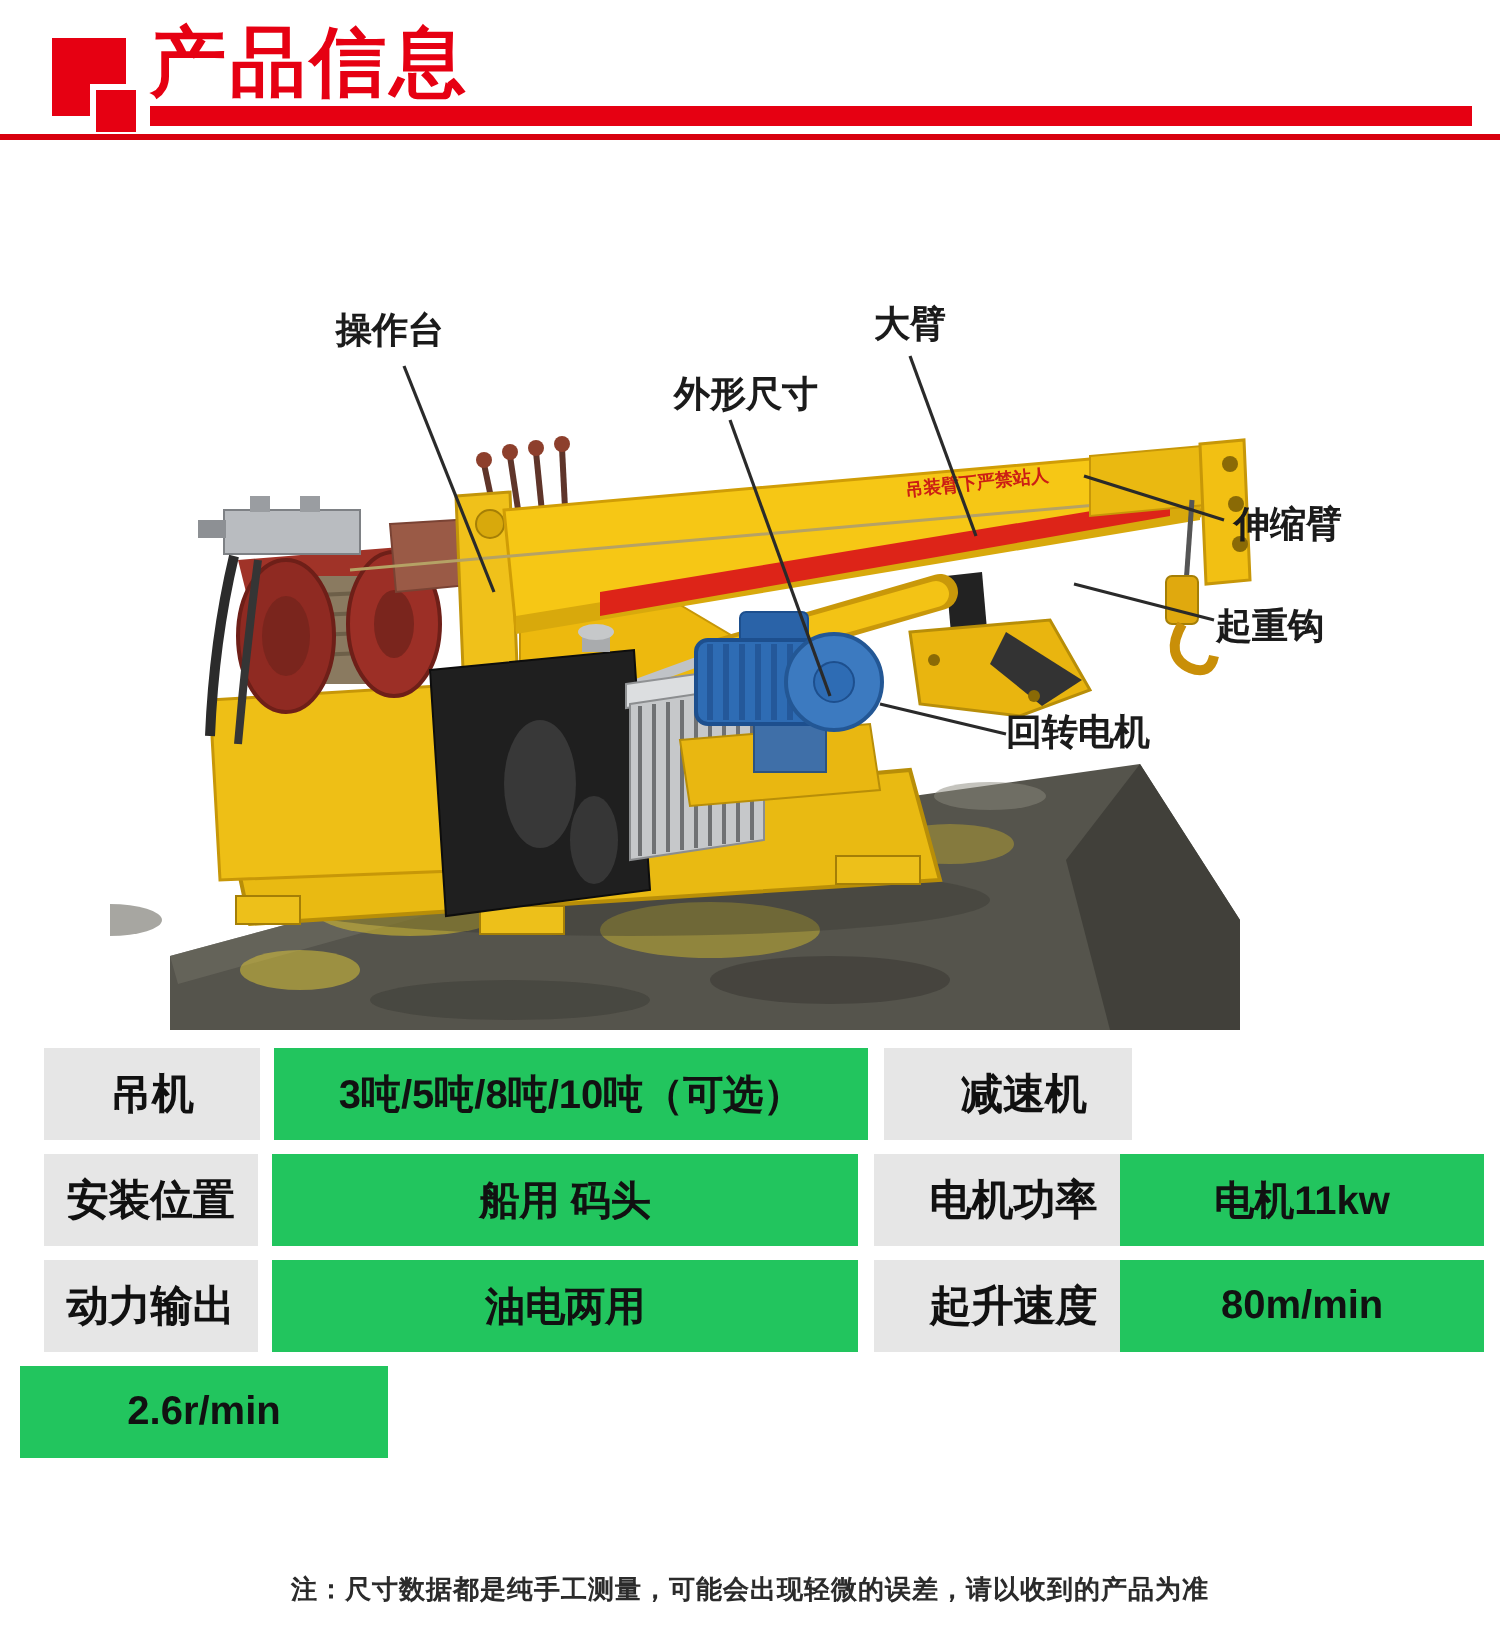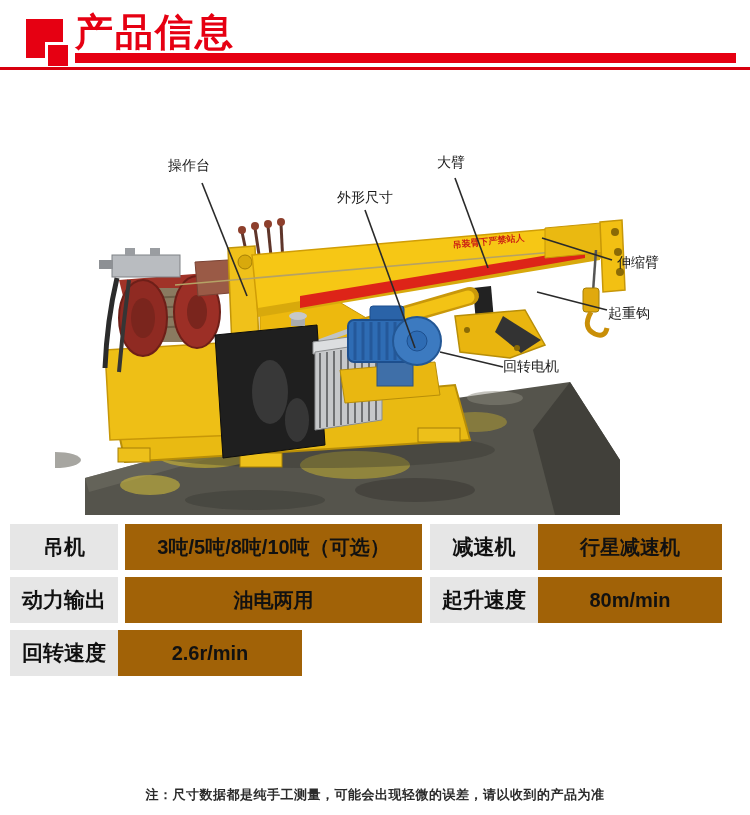--- a/index.html
+++ b/index.html
@@ -13,36 +13,36 @@
   .hdr{position:absolute;left:0;top:0;width:682px;height:72px;}
   .sq-big{position:absolute;left:26px;top:19px;width:37px;height:39px;background:#e60012;}
   .sq-small{position:absolute;left:45px;top:42px;width:20px;height:21px;background:#e60012;border:3px solid #ffffff;}
   .hdr-title{position:absolute;left:75px;top:10px;font-size:38px;font-weight:bold;color:#e60012;letter-spacing:2px;line-height:44px;}
   .hdr-sub{position:absolute;right:18px;top:26px;font-size:17px;font-weight:bold;color:#55585c;letter-spacing:1.5px;}
   .hdr-bar1{position:absolute;left:75px;top:53px;width:661px;height:10px;background:#e60012;}
   .hdr-bar2{position:absolute;left:0;top:67px;width:750px;height:3px;background:#d8000e;}
   
   .diagram{position:absolute;left:0;top:115px;width:750px;height:405px;}
   .diagram svg{position:absolute;left:55px;top:5px;}
-  .part-label{position:absolute;font-size:14px;font-weight:400;color:#1b1b1b;white-space:nowrap;line-height:20px;}
+  .part-label{position:absolute;font-size:18px;font-weight:700;color:#1b1b1b;white-space:nowrap;line-height:20px;}
   .lbl-console{left:168px;top:40px;}
   .lbl-cylinder{left:337px;top:72px;}
   .lbl-boom{left:437px;top:37px;}
   .lbl-telescopic{left:617px;top:137px;}
   .lbl-hook{left:608px;top:188px;}
   .lbl-rotary{left:503px;top:241px;}
   
   .spec{position:absolute;left:10px;top:524px;width:732px;}
   .spec-row{display:flex;height:46px;margin-bottom:7px;}
   .cell{display:flex;align-items:center;justify-content:center;white-space:nowrap;color:#111;}
   .c-label{background:#e6e6e6;font-size:21px;font-weight:bold;}
-  .c-value{background:#a16207;font-size:20px;font-weight:bold;}
-  .c1{width:108px;margin-right:7px;}
+  .c-value{background:#22c55e;font-size:20px;font-weight:bold;}
+  .c1{width:108px;margin-right:7px;margin-left:12px;}
   .c2{width:297px;margin-right:8px;}
-  .c3{width:108px;}
+  .c3{width:108px;padding-left:16px;}
   .c4{width:184px;}
   
   .footnote{position:absolute;left:0;top:786px;width:750px;text-align:center;
     font-size:13px;font-weight:bold;color:#2b2b2b;letter-spacing:0.5px;}
 </style>
 </head>
 <body>
 
 <div class="hdr">
   <div class="sq-big"></div>
@@ -211,27 +211,31 @@
   <div class="part-label lbl-telescopic">伸缩臂</div>
   <div class="part-label lbl-hook">起重钩</div>
   <div class="part-label lbl-rotary">回转电机</div>
 </div>
 
 <div class="spec">
   <div class="spec-row">
     <div class="cell c-label c1">吊机</div>
     <div class="cell c-value c2">3吨/5吨/8吨/10吨（可选）</div>
     <div class="cell c-label c3">减速机</div>
-    <div class="cell c-value c4">行星减速机</div>
+  </div>
+  <div class="spec-row">
+    <div class="cell c-label c1">安装位置</div>
+    <div class="cell c-value c2">船用 码头</div>
+    <div class="cell c-label c3">电机功率</div>
+    <div class="cell c-value c4">电机11kw</div>
   </div>
   <div class="spec-row">
     <div class="cell c-label c1">动力输出</div>
     <div class="cell c-value c2">油电两用</div>
     <div class="cell c-label c3">起升速度</div>
     <div class="cell c-value c4">80m/min</div>
   </div>
   <div class="spec-row">
-    <div class="cell c-label c3">回转速度</div>
     <div class="cell c-value c4">2.6r/min</div>
   </div>
 </div>
 
 <div class="footnote">注：尺寸数据都是纯手工测量，可能会出现轻微的误差，请以收到的产品为准</div>
 
 </body></html>

